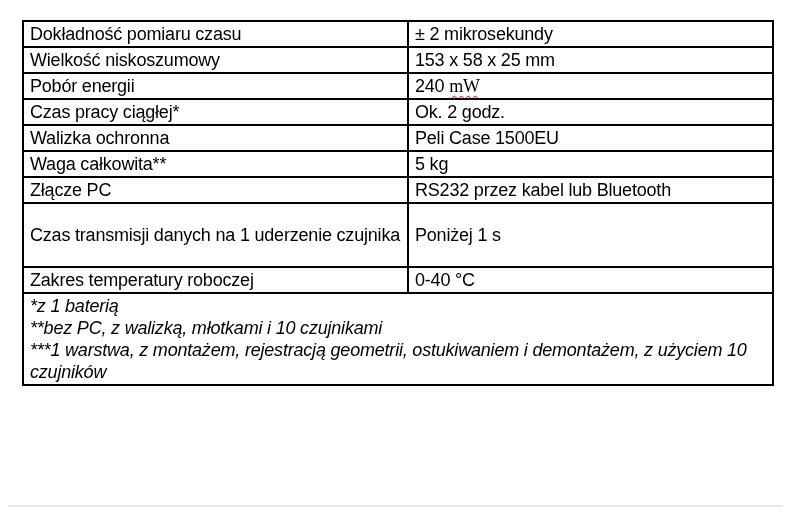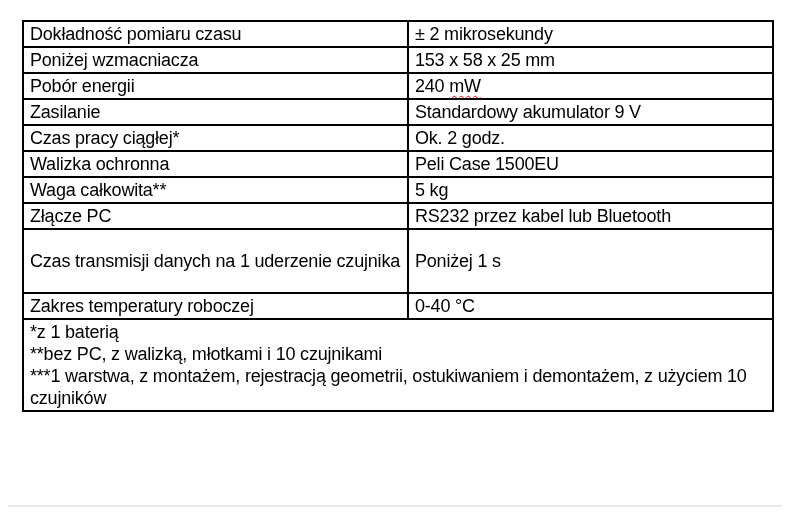--- a/index.html
+++ b/index.html
@@ -31,27 +31,28 @@
     padding: 1px 6px;
     font-size: 18px;
     line-height: 22px;
     vertical-align: middle;
     letter-spacing: -0.2px;
     overflow: hidden;
     word-wrap: break-word;
   }
   tr.row-single td { height: 24px; }
   tr.row-tall td { height: 64px; }
-  td.footnotes-cell { padding: 2px 6px 4px 6px; }
+  td.footnotes-cell { padding: 2px 6px 4px 6px; font-style: italic; }
   .squiggle {
     text-decoration-line: underline;
     text-decoration-style: wavy;
     text-decoration-color: #ff0000;
     text-decoration-thickness: 1px;
     text-underline-offset: 3px;
+    font-family: Liberation Serif, serif;
   }
   .faint-line {
     position: absolute;
     left: 8px;
     top: 505px;
     width: 774px;
     height: 2px;
     background: #e9e9e9;
   }
 </style>
@@ -64,30 +65,26 @@
     <colgroup>
       <col style="width:385px">
       <col style="width:365px">
     </colgroup>
     <tbody>
       <tr class="row-single">
         <td>Dokładność pomiaru czasu</td>
         <td>± 2 mikrosekundy</td>
       </tr>
       <tr class="row-single">
-        <td>Poniżej wzmacniacza</td>
+        <td>Wielkość niskoszumowy</td>
         <td>153 x 58 x 25 mm</td>
       </tr>
       <tr class="row-single">
         <td>Pobór energii</td>
         <td><span>240 </span><span class="squiggle">mW</span></td>
-      </tr>
-      <tr class="row-single">
-        <td>Zasilanie</td>
-        <td>Standardowy akumulator 9 V</td>
       </tr>
       <tr class="row-single">
         <td>Czas pracy ciągłej*</td>
         <td>Ok. 2 godz.</td>
       </tr>
       <tr class="row-single">
         <td>Walizka ochronna</td>
         <td>Peli Case 1500EU</td>
       </tr>
       <tr class="row-single">

